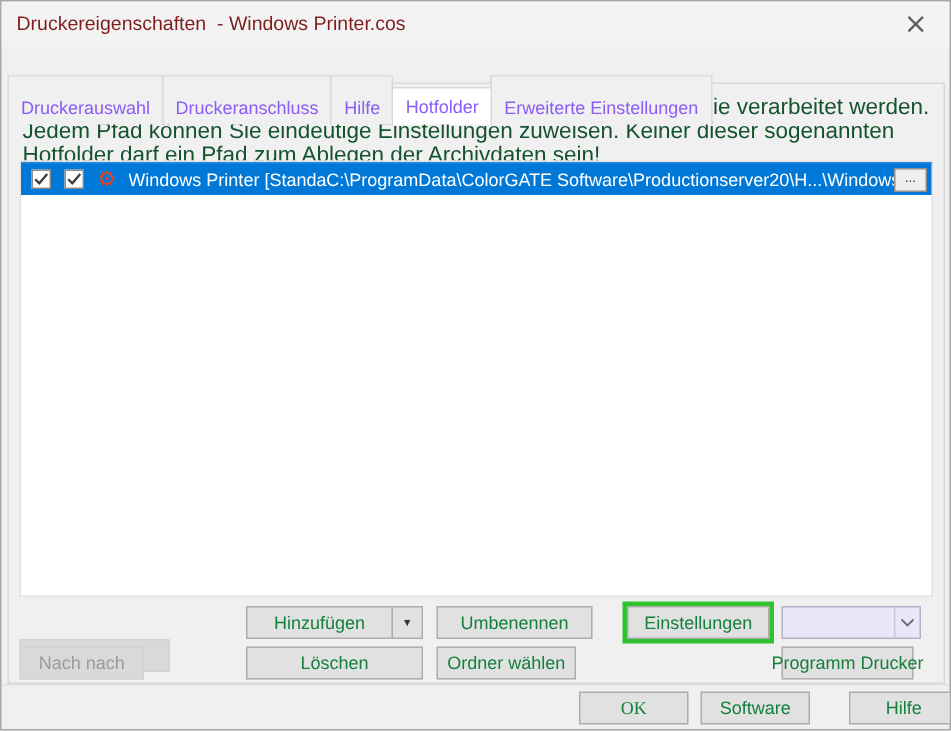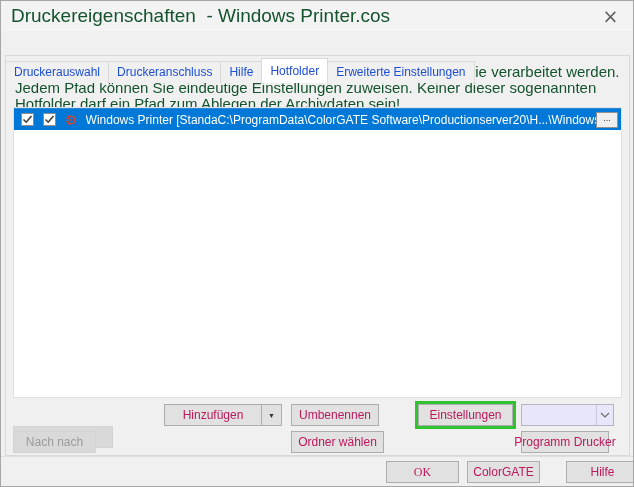--- a/index.html
+++ b/index.html
@@ -7,29 +7,29 @@
   body { font-family:"Liberation Sans","DejaVu Sans",sans-serif; }
 
   .window {
     position:relative; width:634px; height:487px;
     background:#f0f0f0; border:1px solid #a6a6a6; overflow:hidden;
   }
 
   
   .titlebar { position:absolute; left:0; top:0; width:100%; height:30px; background:#f3f3f3; }
   .title { position:absolute; left:10px; top:0; height:30px; line-height:30px;
-           font-size:19px; color:#14532d; white-space:pre; }
+           font-size:13px; color:#7f1d1d; white-space:pre; }
   .close-btn { position:absolute; right:0; top:0; width:45px; height:30px;
                display:flex; align-items:center; justify-content:center;
                color:#5f5f5f; font-size:19px; font-family:"DejaVu Sans",sans-serif; cursor:default; }
 
   
   .tabstrip { position:absolute; left:4px; top:33px; display:flex; align-items:flex-end; z-index:3; }
   .tab { background:#f0f0f0; border:1px solid #d9d9d9; border-bottom:none;
-         font-size:12px; color:#1d4ed8; padding:3px 8px 4px; margin-right:-1px; white-space:nowrap; }
+         font-size:12px; color:#8b5cf6; padding:14px 8px 4px; margin-right:-1px; white-space:nowrap; }
   .tab.active { background:#ffffff; padding-top:5px; padding-bottom:5px; position:relative; z-index:4;margin-top:24px; }
 
   
   .panel { position:absolute; left:4px; top:54px; width:625px; height:401px;
            background:#f0f0f0; border:1px solid #d9d9d9; z-index:1; }
 
   .description { position:absolute; left:14px; top:63px; width:606px;
                  font-size:15px; line-height:16px; color:#14532d; z-index:2; }
 
   
@@ -45,21 +45,21 @@
   .gear { margin-left:9px; color:#e8411b; font-size:14px; line-height:14px;
           font-family:"DejaVu Sans",sans-serif; flex:0 0 auto; }
   .rowname { margin-left:8px; width:132px; flex:0 0 auto; white-space:nowrap; overflow:hidden; }
   .rowpath { flex:1 1 auto; white-space:nowrap; overflow:hidden; }
   .browse-btn { flex:0 0 auto; width:22px; height:16px; margin-right:3px;
                 background:#efefef; border:1px solid #909090; color:#333;
                 font-size:9px; line-height:10px; text-align:center; }
 
   
   .btn { position:absolute; height:22px; background:#e1e1e1; border:1px solid #adadad;
-         color:#be185d; font-size:12px; display:flex; align-items:center; justify-content:center;
+         color:#15803d; font-size:12px; display:flex; align-items:center; justify-content:center;
          z-index:2; white-space:nowrap; }
   .btn.disabled { background:#d9d9d9; border-color:#d3d3d3; color:#9b9b9b; }
   .btn.highlighted { outline:3px solid #2fc32f; outline-offset:0px; }
   .arrow-btn { font-size:7px; color:#333; }
 
   
   .combo { position:absolute; left:520px; top:403px; width:93px; height:22px;
            background:#e7e7f9; border:1px solid #b3b3c6; display:flex; z-index:2; }
   .combo-value { flex:1 1 auto; font-size:12px; color:#1a1a1a; padding-left:4px; line-height:20px; }
   .combo-chevron { flex:0 0 17px; border-left:1px solid #c9c9dc;
@@ -110,35 +110,36 @@
     </div>
   </div>
 
   <div class="btn disabled" style="left:12px; top:425px; width:100px;">Nach oben</div>
   <div class="btn disabled" style="left:12px; top:430px; width:83px;">Nach nach</div>
 
   <div class="btn" style="left:163px; top:403px; width:98px;">Hinzufügen</div>
   <div class="btn arrow-btn" style="left:260px; top:403px; width:21px;">
     <span>▼</span>
   </div>
+  <div class="btn" style="left:163px; top:430px; width:118px;">Löschen</div>
 
-  <div class="btn" style="left:290px; top:403px; width:88px;">Umbenennen</div>
+  <div class="btn" style="left:290px; top:403px; width:104px;">Umbenennen</div>
   <div class="btn" style="left:290px; top:430px; width:93px;">Ordner wählen</div>
 
   <div class="btn highlighted" style="left:417px; top:403px; width:95px;">Einstellungen</div>
 
   <div class="combo">
     <span class="combo-value"></span>
     <span class="combo-chevron">
       <svg width="10" height="6" viewBox="0 0 10 6">
         <polyline points="1,1 5,5 9,1" fill="none" stroke="#6e6e6e" stroke-width="1.2"></polyline>
       </svg>
     </span>
   </div>
 
   <div class="btn" style="left:520px; top:430px; width:88px;">Programm Drucker</div>
 
   <div class="footer-sep"></div>
   <div class="btn" style="left:385px; top:460px; width:73px;font-family:Liberation Serif, serif;">OK</div>
-  <div class="btn" style="left:466px; top:460px; width:73px;">ColorGATE</div>
+  <div class="btn" style="left:466px; top:460px; width:73px;">Software</div>
   <div class="btn" style="left:565px; top:460px; width:73px;">Hilfe</div>
 
 </div>
 
 </body></html>

